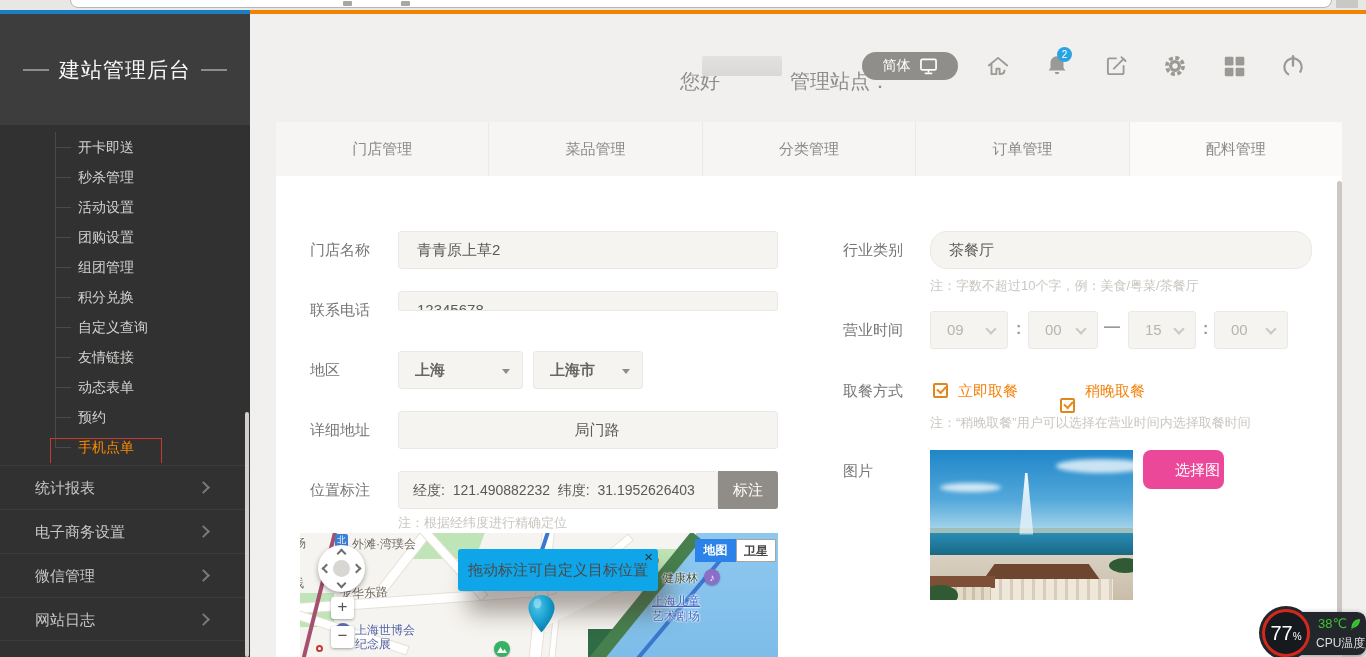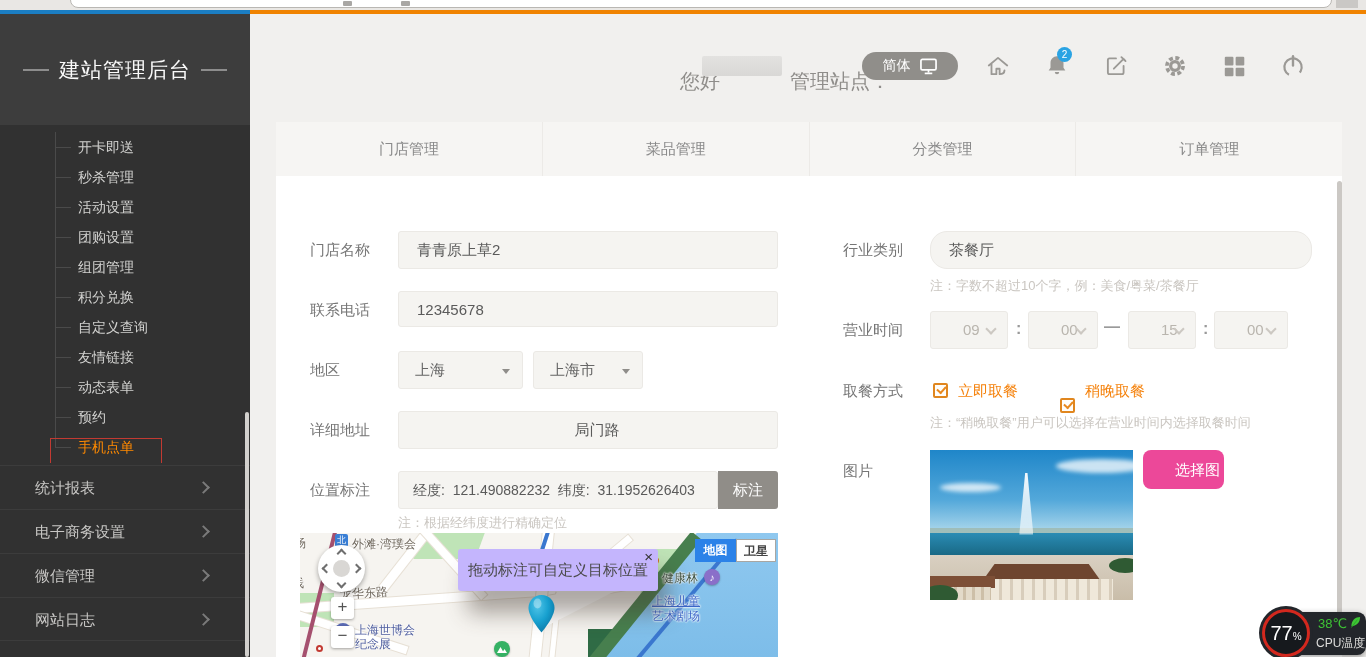--- a/index.html
+++ b/index.html
@@ -46,23 +46,23 @@
   .tab { flex:1; text-align:center; line-height:54px; font-size:15px; color:#8a8a8a; border-left:1px solid #eceae7; cursor:pointer; }
   .tab:first-child { border-left:none; }
   .tab.last { background:#fbfaf9; }
 
   
   .card { left:276px; top:176px; width:1066px; height:481px; background:#fff; }
   .content-scrollbar { left:1337px; top:181px; width:5px; height:470px; background:#cbc8c4; border-radius:3px; z-index:5; }
 
   .flabel { color:#767676; font-size:15px; }
   .finput { background:#f5f4f1; border:1px solid #ebe9e5; border-radius:3px; color:#5a5a5a; font-size:15px; line-height:36px; padding-left:18px; white-space:nowrap; overflow:hidden; }
-  .fselect { background:#f5f4f1; border:1px solid #ebe9e5; border-radius:3px; color:#666; font-size:15px; line-height:36px; padding-left:16px; cursor:pointer; }
+  .fselect { background:#f5f4f1; border:1px solid #ebe9e5; border-radius:3px; color:#666; font-size:15px; line-height:36px; padding-left:16px; cursor:pointer;font-weight:bold; }
   .caret-dn { position:absolute; right:12px; top:17px; width:0; height:0; border-left:4px solid transparent; border-right:4px solid transparent; border-top:5px solid #8f8d8a; }
-  .tbox { background:#f5f4f1; border:1px solid #ebe9e5; border-radius:3px; color:#b9b5ae; font-size:15px; line-height:36px; padding-left:32px; cursor:pointer; }
+  .tbox { background:#f5f4f1; border:1px solid #ebe9e5; border-radius:3px; color:#b9b5ae; font-size:15px; line-height:36px; padding-left:16px; cursor:pointer; }
   .vchev { position:absolute; right:12px; top:13px; width:8px; height:8px; border-right:2px solid #ccc8c2; border-bottom:2px solid #ccc8c2; transform:rotate(45deg); }
   .tsep { color:#9a9a9a; font-size:16px; font-weight:bold; top:320px; }
   .note { color:#cac6c1; font-size:13px; }
   .darkbtn { background:#908d88; color:#fff; font-size:15px; text-align:center; cursor:pointer; }
   .cbox { width:15px; height:15px; border:2px solid #e0861e; border-radius:2px; background:#fffdf9; position:relative; cursor:pointer; }
   .cbox::after { content:""; position:absolute; left:2px; top:1px; width:7px; height:4px; border-left:2px solid #e8891f; border-bottom:2px solid #e8891f; transform:rotate(-48deg); }
   .cb-label { color:#f5820c; font-size:15px; cursor:pointer; }
 
   
   .photo { left:930px; top:450px; width:203px; height:150px; overflow:hidden; background:#2f93cf; }
@@ -91,32 +91,32 @@
   .m-poi { color:#4e5d9e; }
   .m-poi-blue { color:#3a66c9; }
   .m-dot { position:absolute; width:7px; height:7px; border-radius:50%; background:#fff; }
   .m-circle-ico { position:absolute; width:16px; height:16px; border-radius:50%; display:flex; align-items:center; justify-content:center; box-shadow:0 1px 2px rgba(0,0,0,.3); }
   .compass { position:absolute; left:35px; top:1px; width:13px; height:13px; background:#3a7fd5; border-radius:2px; color:#fff; font-size:9px; text-align:center; line-height:13px; }
   .pan-ctl { position:absolute; left:18px; top:12px; width:47px; height:47px; background:#fff; border-radius:50%; box-shadow:0 2px 5px rgba(0,0,0,.35); }
   .pan-dot { position:absolute; left:15px; top:15px; width:17px; height:17px; background:#d9d7d4; border-radius:50%; }
   .pan-ar { position:absolute; width:7px; height:7px; border-top:2px solid #6f6f6f; border-left:2px solid #6f6f6f; }
   .zoom-btn { position:absolute; left:31px; width:23px; height:22px; background:#fff; border-radius:3px; box-shadow:0 1px 3px rgba(0,0,0,.35); text-align:center; line-height:20px; font-size:17px; color:#555; cursor:pointer; }
   .maptype { position:absolute; top:6px; height:23px; font-size:12px; font-weight:bold; line-height:23px; text-align:center; cursor:pointer; }
-  .bubble { position:absolute; left:158px; top:16px; width:200px; height:42px; background:#c4b5fd; border-radius:3px; box-shadow:10px 22px 22px rgba(70,60,50,.45); z-index:6; text-align:center; line-height:42px; font-size:15px; color:#4a4a4a; }
+  .bubble { position:absolute; left:158px; top:16px; width:200px; height:42px; background:#0ea5e9; border-radius:3px; box-shadow:10px 22px 22px rgba(70,60,50,.45); z-index:6; text-align:center; line-height:42px; font-size:15px; color:#4a4a4a; }
   .bubble-x { position:absolute; right:5px; top:-1px; font-size:15px; color:#333; line-height:18px; cursor:pointer; }
   .wedge { position:absolute; left:241px; top:56px; width:78px; height:40px; background:#fff; clip-path:polygon(0 100%,22% 0,100% 0); z-index:5; }
   .pin { position:absolute; left:228px; top:62px; z-index:7; cursor:grab; }
 
   
   .monitor { left:1262px; top:609px; width:104px; height:48px; z-index:50; }
   .mon-pill { position:absolute; left:16px; top:3px; width:88px; height:43px; background:#23262b; border-radius:22px 9px 9px 22px; box-shadow:0 2px 6px rgba(0,0,0,.4); }
   .mon-ring { position:absolute; left:0; top:0; width:48px; height:48px; background:#16191d; border:3px solid #d3281e; border-radius:50%; box-shadow:0 0 0 3px #23262b; display:flex; align-items:center; justify-content:center; }
   .mon-pct { color:#fff; font-size:20px; }
   .mon-pct small { font-size:10px; }
-  .mon-temp { position:absolute; left:56px; top:7px; color:#3ec435; font-size:13px; display:flex; align-items:flex-start; gap:3px; }
+  .mon-temp { position:absolute; left:56px; top:7px; color:#3ec435; font-size:13px; display:flex; align-items:center; gap:3px; }
   .mon-lbl { position:absolute; left:54px; top:26px; color:#dededc; font-size:12px; }
 </style>
 </head>
 <body>
 
 <div class="stage">
 
   <div class="abs browser-strip">
     <div class="abs addr-bar"></div>
     <div class="abs addr-ico" style="left:343px;"></div>
@@ -216,30 +216,31 @@
         <circle cx="12" cy="13" r="8" fill="none" stroke="#9b9995" stroke-width="2" stroke-dasharray="39 11.3" transform="rotate(118 12 13)"></circle>
         <line x1="12" y1="3" x2="12" y2="11.5" stroke="#9b9995" stroke-width="2.2" stroke-linecap="round"></line>
       </svg>
   </div>
 
   <div class="abs tabbar">
     <div class="tab">门店管理</div>
     <div class="tab">菜品管理</div>
     <div class="tab">分类管理</div>
     <div class="tab">订单管理</div>
+    <div class="tab last">配料管理</div>
   </div>
 
   <div class="abs card"></div>
   <div class="abs content-scrollbar"></div>
 
   <span class="abs flabel" style="left:310px; top:241px;">门店名称</span>
   <div class="abs finput" style="left:398px; top:231px; width:380px; height:38px;">青青原上草2</div>
 
   <span class="abs flabel" style="left:310px; top:301px;">联系电话</span>
-  <div class="abs finput" style="left:398px; top:291px; width:380px; height:36px;">12345678</div>
+  <div class="abs finput" style="left:398px; top:291px; width:380px; height:20px;">12345678</div>
 
   <span class="abs flabel" style="left:310px; top:361px;">地区</span>
   <div class="abs fselect" style="left:398px; top:351px; width:125px; height:38px;">
     <span>上海</span>
     <span class="caret-dn"></span>
   </div>
   <div class="abs fselect" style="left:533px; top:351px; width:110px; height:38px;">
     <span>上海市</span>
     <span class="caret-dn"></span>
   </div>

